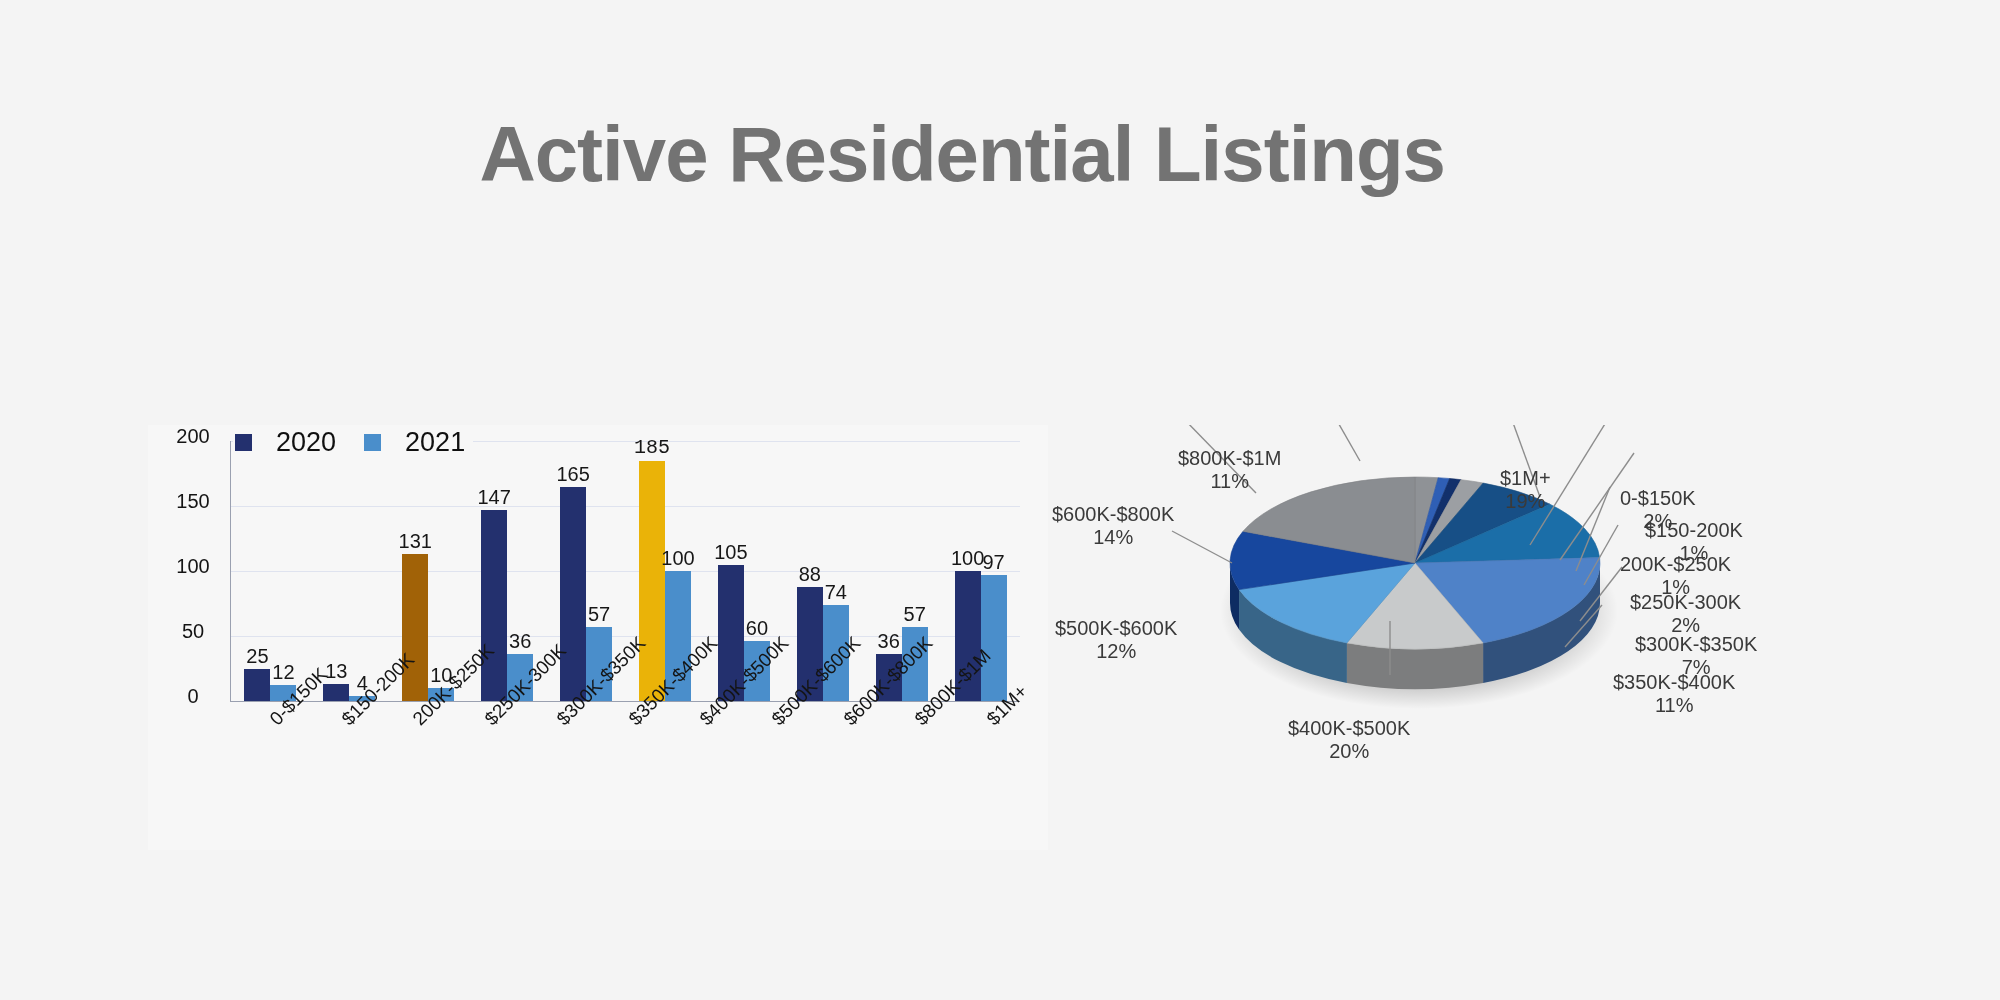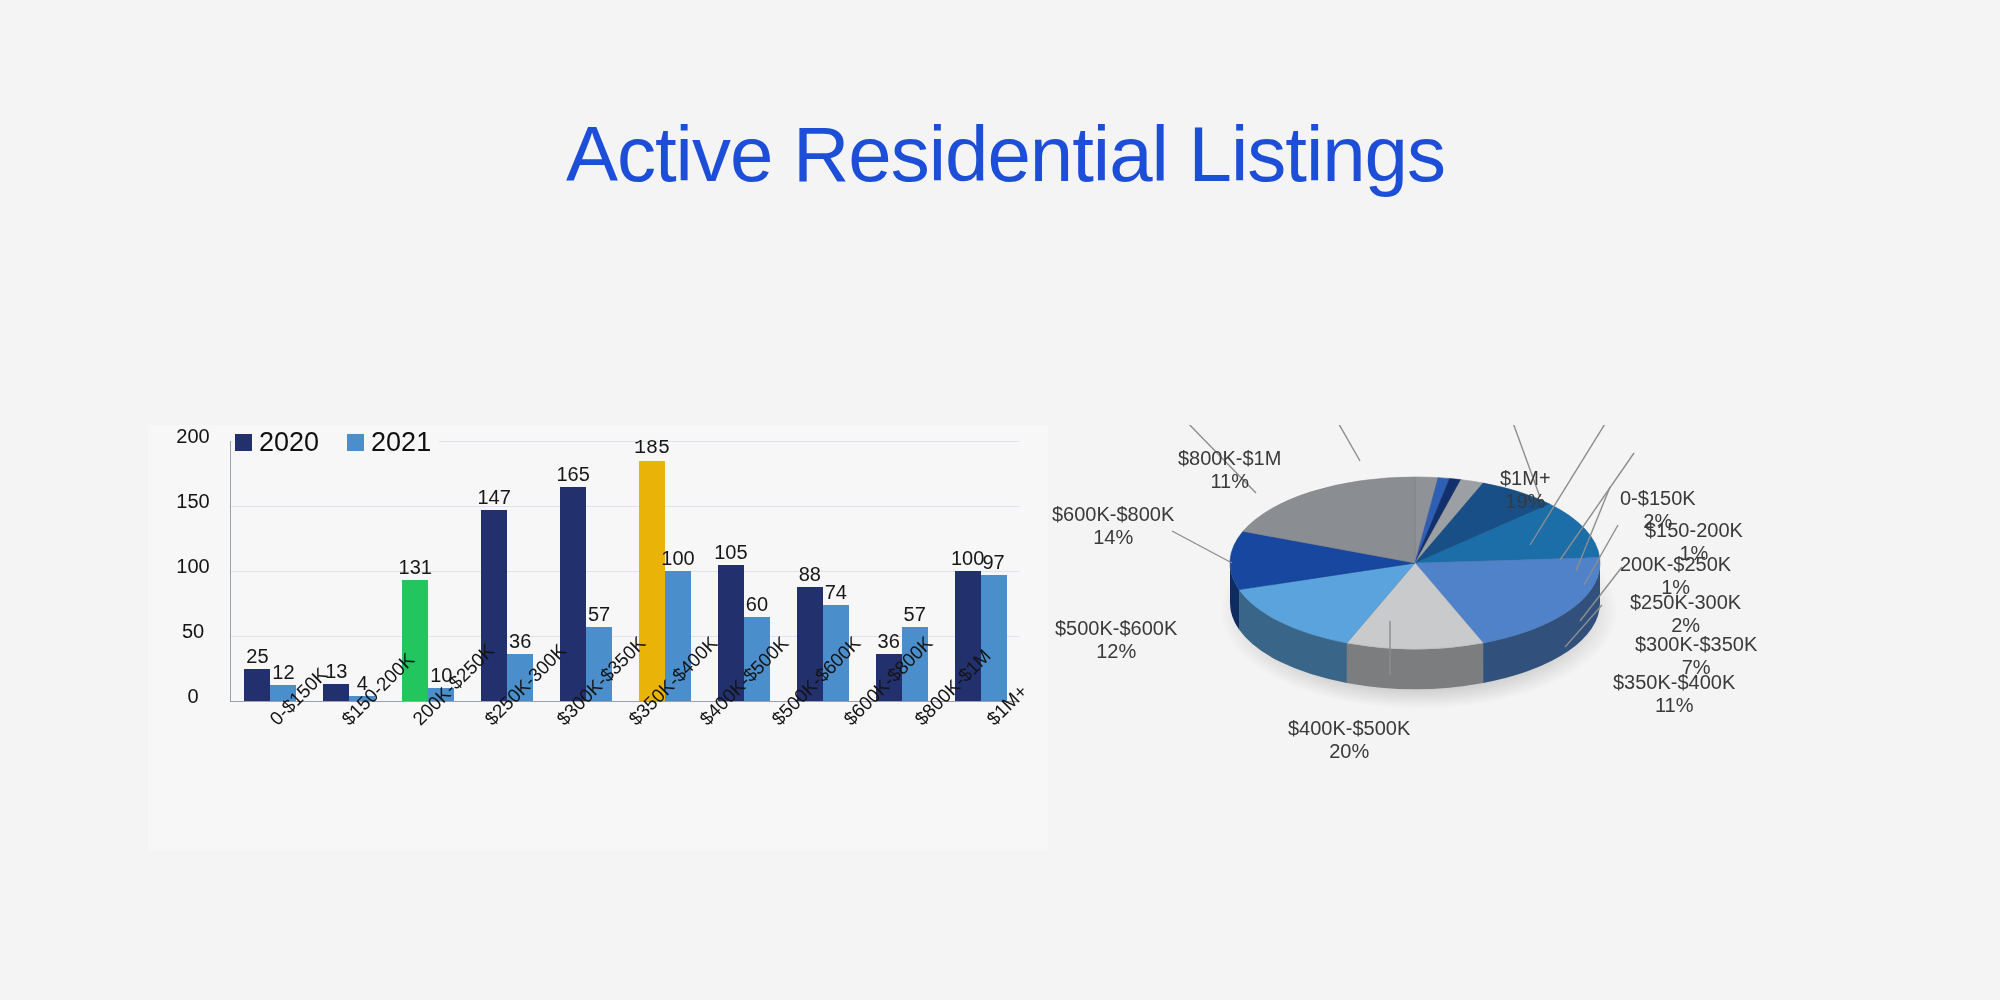--- a/index.html
+++ b/index.html
@@ -8,22 +8,22 @@
   body {
     background:#f4f4f4;
     font-family:"Liberation Sans", sans-serif;
     position:relative;
     overflow:hidden;
   }
   
   #header { position:absolute; left:0; top:0; width:2000px; height:290px; }
   #page-title {
     position:absolute; right:555px; top:115px;
-    font-size:78px; font-weight:400; letter-spacing:-1px;
-    color:#1d4ed8; white-space:nowrap; line-height:1;
+    font-size:78px; font-weight:700; letter-spacing:-1px;
+    color:#737373; white-space:nowrap; line-height:1;
   }
   #page-subtitle {
     position:absolute; right:555px; top:243px;
     font-size:27px; font-weight:400; color:#2e3a6e; white-space:nowrap;
   }
 
   
   #bar-panel {
     position:absolute; left:148px; top:425px;
     width:900px; height:425px;
@@ -31,21 +31,21 @@
   }
   #bar-plot-frame {
     position:absolute; left:0; top:0; width:900px; height:300px;
   }
   .bar-legend {
     position:absolute; left:85px; top:2px;
     display:flex; align-items:center; gap:28px;
     z-index:6;
     background:#f7f7f7; padding:2px 8px 2px 2px;
   }
-  .legend-entry { display:flex; align-items:center; gap:7px; }
+  .legend-entry { display:flex; align-items:center; gap:24px; }
   .legend-swatch { width:17px; height:17px; display:block; }
   .legend-label { font-size:27px; color:#101010; line-height:1; }
 
   .axis-label {
     position:absolute; right:0; font-size:20px; color:#141414;
     text-align:center; width:60px; line-height:1;
   }
   #y-axis { position:absolute; left:0px; top:0; width:75px; height:300px; }
   #grid { position:absolute; left:82px; top:0; width:790px; height:300px; }
   .gridline { position:absolute; left:0; width:790px; height:1px; background:#dfe3ef; }
@@ -127,21 +127,21 @@
         </div>
         <div class="bar-group">
           <div class="bar" style="height: 16.9px; background: rgb(35, 48, 110);">
             <span class="bar-value">13</span>
           </div>
           <div class="bar" style="height: 5.2px; background: rgb(74, 142, 203);">
             <span class="bar-value">4</span>
           </div>
         </div>
         <div class="bar-group">
-          <div class="bar" style="height: 121px; background: #22c55e;">
+          <div class="bar" style="height: 147px; background: #a16207;">
             <span class="bar-value">131</span>
           </div>
           <div class="bar" style="height: 13px; background: rgb(74, 142, 203);">
             <span class="bar-value">10</span>
           </div>
         </div>
         <div class="bar-group">
           <div class="bar" style="height: 191.1px; background: rgb(35, 48, 110);">
             <span class="bar-value">147</span>
           </div>
@@ -162,21 +162,21 @@
             <span class="bar-value">185</span>
           </div>
           <div class="bar" style="height: 130px; background: rgb(74, 142, 203);">
             <span class="bar-value">100</span>
           </div>
         </div>
         <div class="bar-group">
           <div class="bar" style="height: 136.5px; background: rgb(35, 48, 110); text-align: center;">
             <span class="bar-value">105</span>
           </div>
-          <div class="bar" style="height: 84px; background: rgb(74, 142, 203);">
+          <div class="bar" style="height: 60px; background: rgb(74, 142, 203);">
             <span class="bar-value">60</span>
           </div>
         </div>
         <div class="bar-group">
           <div class="bar" style="height: 114.4px; background: rgb(35, 48, 110);">
             <span class="bar-value">88</span>
           </div>
           <div class="bar" style="height: 96.2px; background: rgb(74, 142, 203);">
             <span class="bar-value">74</span>
           </div>

